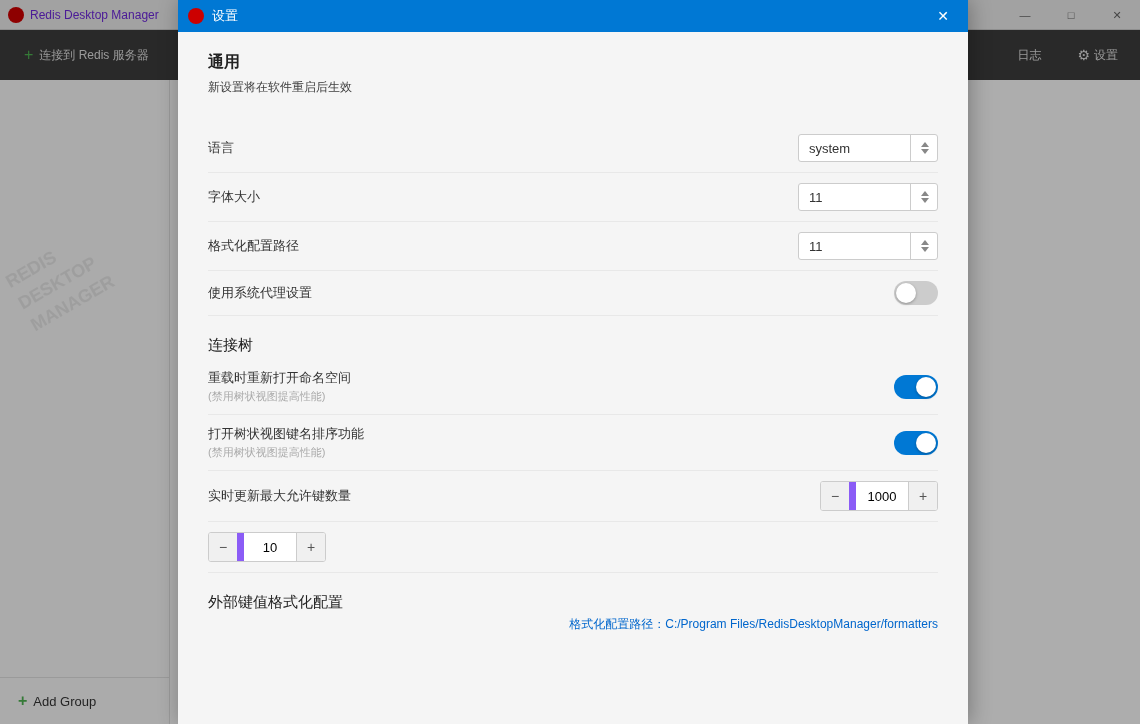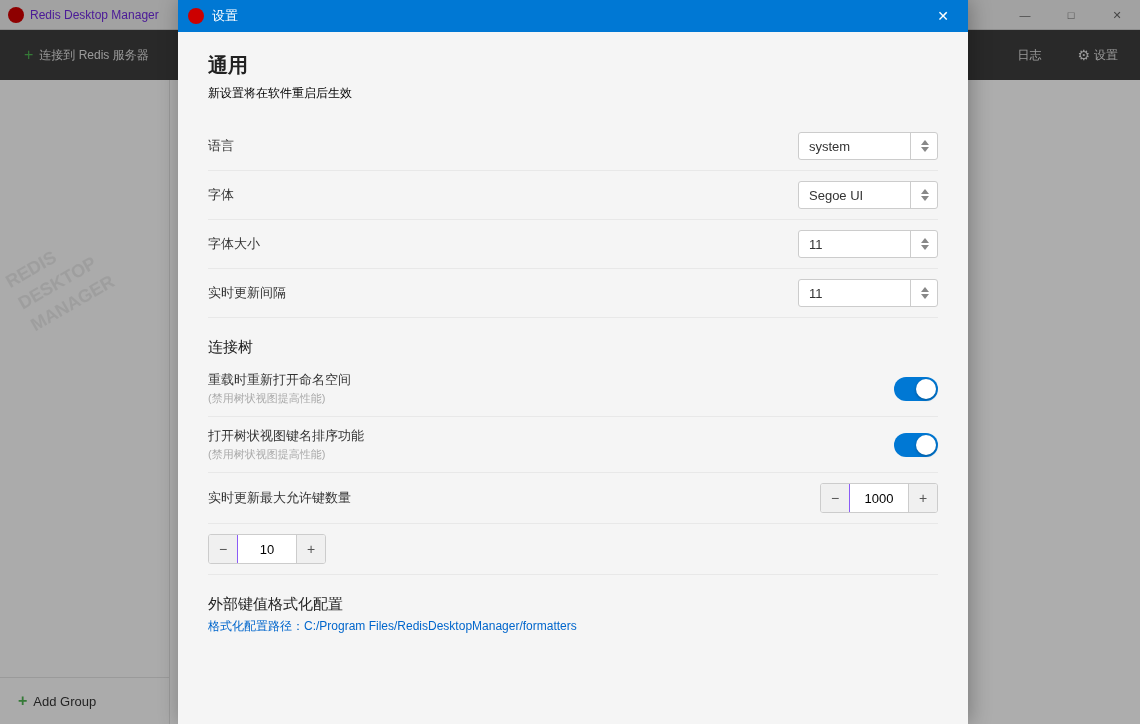--- a/index.html
+++ b/index.html
@@ -215,30 +215,30 @@
     }
 
     
     .dialog-content {
       flex: 1;
       overflow-y: auto;
       padding: 20px 30px;
     }
 
     .section-title {
-      font-size: 20px;
+      font-size: 16px;
       font-weight: bold;
       color: #222;
       margin-bottom: 6px;
     }
 
     .section-subtitle {
       font-size: 12px;
-      color: #000000;
-      margin-bottom: 20px;
+      color: #404040;
+      margin-bottom: 28px;
     }
 
     .setting-row {
       display: flex;
       align-items: center;
       padding: 10px 0;
       border-bottom: 1px solid #e8e8e8;
       min-height: 44px;
     }
 
@@ -339,21 +339,21 @@
       border: none;
       user-select: none;
     }
 
     .stepper-value {
       width: 60px;
       height: 28px;
       text-align: center;
       display: flex; align-items: center; justify-content: center;
       font-size: 13px;
-      border-left: 1px solid #8b5cf6;
+      border-left: 7px solid #8b5cf6;
       border-right: 1px solid #ccc;
     }
 
     
     .subsection-title {
       font-size: 15px;
       font-weight: normal;
       color: #222;
       margin: 20px 0 4px 0;
     }
@@ -382,20 +382,21 @@
 
     
     .formatters-section {
       margin-top: 16px;
     }
 
     .formatters-path {
       font-size: 12px;
       color: #666;
       margin-bottom: 8px;
+      text-align: right;
     }
 
     .formatters-path span {
       color: #0066cc;
     }
 
     
     .toolbar-icon-btn {
       display: flex; align-items: center; gap: 4px;
       color: #ddd; font-size: 12px; padding: 4px 10px;
@@ -479,66 +480,60 @@
             <option>system</option>
           </select>
           <div class="select-arrows">
             <div class="arrow-up"></div>
             <div class="arrow-down"></div>
           </div>
         </div>
       </div>
     </div>
 
-    <div class="setting-row">
-      <div class="setting-label">字体</div>
-      <div class="setting-control">
-        <div class="select-control">
-          <select class="select-box">
-            <option>Segoe UI</option>
-          </select>
-          <div class="select-arrows">
-            <div class="arrow-up"></div>
-            <div class="arrow-down"></div>
-          </div>
-        </div>
-      </div>
-    </div>
 
     <div class="setting-row">
       <div class="setting-label">字体大小</div>
       <div class="setting-control">
         <div class="select-control">
           <select class="select-box">
             <option>11</option>
           </select>
           <div class="select-arrows">
             <div class="arrow-up"></div>
             <div class="arrow-down"></div>
           </div>
         </div>
       </div>
     </div>
 
 
     <div class="setting-row">
-      <div class="setting-label">实时更新间隔</div>
+      <div class="setting-label">格式化配置路径</div>
       <div class="setting-control">
         <div class="select-control">
           <select class="select-box">
             <option>11</option>
           </select>
           <div class="select-arrows">
             <div class="arrow-up"></div>
             <div class="arrow-down"></div>
           </div>
         </div>
       </div>
     </div>
 
+    <div class="setting-row">
+      <div class="setting-label">使用系统代理设置</div>
+      <div class="setting-control">
+        <div class="toggle off">
+          <div class="toggle-knob"></div>
+        </div>
+      </div>
+    </div>
 
     <div class="subsection-title">连接树</div>
 
     <div class="setting-row">
       <div class="setting-label-multi">
         <div class="main-label">重载时重新打开命名空间</div>
         <div class="sub-label">(禁用树状视图提高性能)</div>
       </div>
       <div class="setting-control">
         <div class="toggle on">

